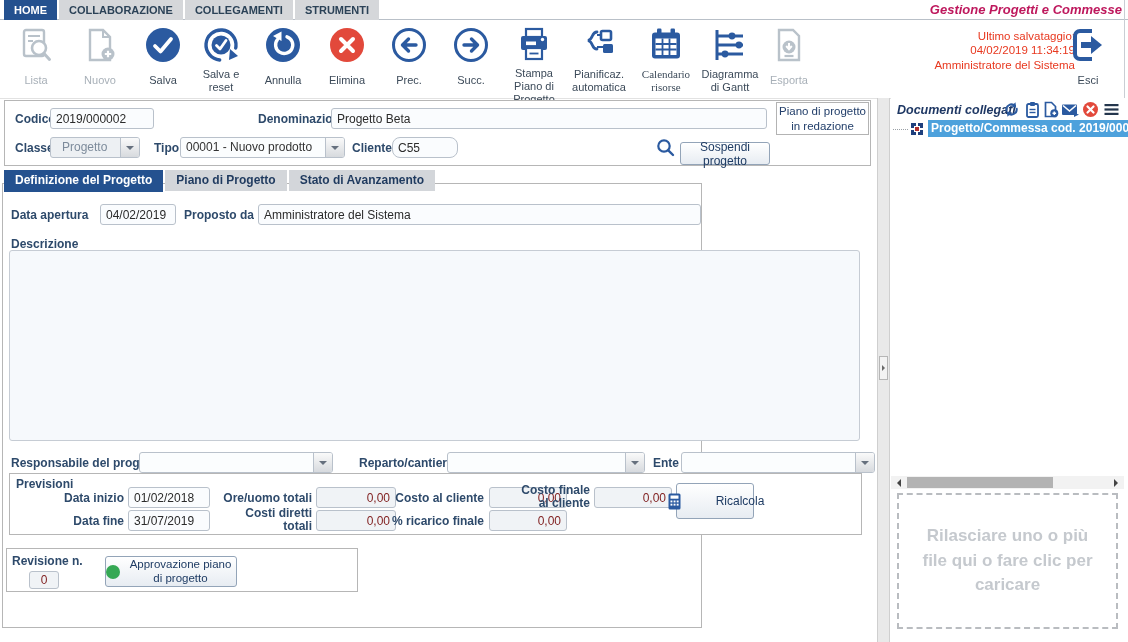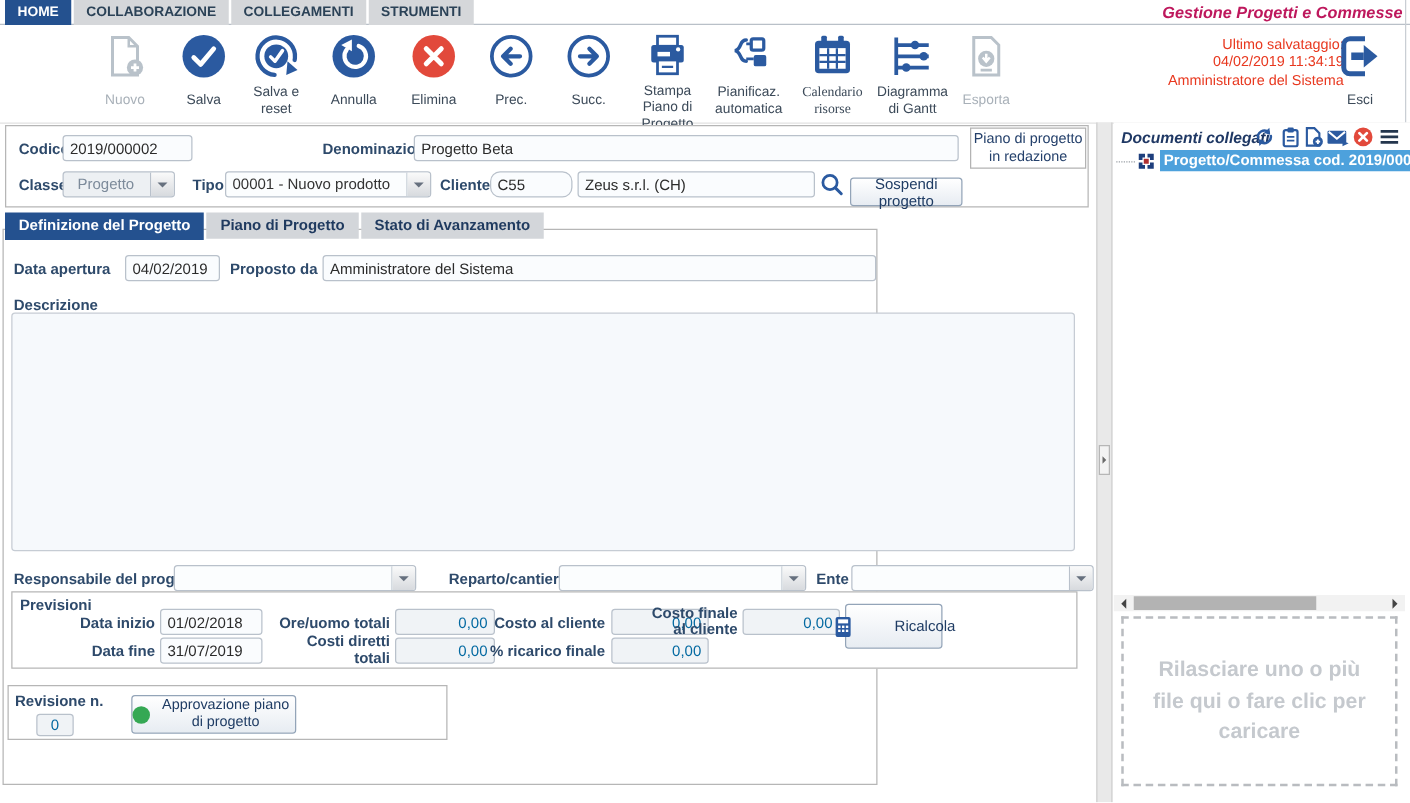--- a/index.html
+++ b/index.html
@@ -18,21 +18,21 @@
   .tlabel{min-height:28px;display:flex;align-items:center;justify-content:center;text-align:center;font-size:11px;line-height:1.2;color:#3c4a59;}
   .tbtn.disabled .tlabel{color:#a8b0b8;}
   #autosave{position:absolute;left:925px;top:8px;width:150px;text-align:right;font-size:11.5px;line-height:1.25;color:#e8381f;font-weight:400;}
   
   .lbl{position:absolute;font-size:12px;font-weight:600;color:#2e4a6b;white-space:nowrap;line-height:14px;}
   .lbl.wrap{white-space:normal;line-height:13px;}
   .lbl.r{text-align:right;}
   .inp{position:absolute;box-sizing:border-box;height:21px;border:1px solid #b9c1cb;border-radius:3px;background:#fafcfe;font-family:inherit;font-size:12px;color:#2b2b2b;padding:1px 5px;outline:none;}
   .inp.num{text-align:right;}
   .inp.center{text-align:center;}
-  .inp.dim{background:#f0f3f6;color:#0369a1;}
+  .inp.dim{background:#f0f3f6;color:#7f1d1d;}
   .dd{position:absolute;box-sizing:border-box;height:21px;border:1px solid #b9c1cb;border-radius:3px;background:#fbfdfe;}
   .ddtxt{display:block;font-size:12px;color:#333;padding:2px 22px 0 5px;overflow:hidden;white-space:nowrap;}
   .ddarrow{position:absolute;top:0;right:0;width:18px;height:19px;background:linear-gradient(#fafafa,#d7dade);border-left:1px solid #b9c1cb;border-radius:0 2px 2px 0;cursor:pointer;}
   .ddarrow::after{content:"";position:absolute;left:5px;top:8px;border:4px solid transparent;border-top-color:#66707e;}
   .dd.dis{background:#edf0f3;}
   .dd.dis .ddtxt{color:#7d8b9b;padding-left:11px;}
   .btn{position:absolute;box-sizing:border-box;display:flex;align-items:center;justify-content:center;border:1px solid #93a4b8;border-radius:3px;background:linear-gradient(#ffffff,#e7ecf2);color:#1f3c64;font-size:12px;cursor:pointer;text-align:center;}
   .box{position:absolute;border:1px solid #b6b6b6;background:#fff;box-sizing:border-box;}
   
   #header-box{left:4px;top:100px;width:867px;height:66px;}
@@ -76,20 +76,32 @@
   <div id="ribbon">
     <div class="rtab active">HOME</div>
     <div class="rtab">COLLABORAZIONE</div>
     <div class="rtab">COLLEGAMENTI</div>
     <div class="rtab">STRUMENTI</div>
   </div>
   <div id="win-title">Gestione Progetti e Commesse</div>
 
   <div id="toolbar">
 
+    <div class="tbtn disabled" style="left:8px;width:56px;">
+      <span class="ticon">
+        <svg width="36" height="38" viewBox="0 0 36 38">
+          <rect x="6" y="4" width="20" height="26" rx="2" fill="none" stroke="#b9c2ca" stroke-width="2.4"></rect>
+          <line x1="10" y1="10" x2="22" y2="10" stroke="#b9c2ca" stroke-width="2"></line>
+          <line x1="10" y1="15" x2="15" y2="15" stroke="#b9c2ca" stroke-width="2"></line>
+          <circle cx="21" cy="22" r="7" fill="#fff" stroke="#b9c2ca" stroke-width="2.6"></circle>
+          <line x1="26" y1="27.5" x2="31.5" y2="33.5" stroke="#b9c2ca" stroke-width="3" stroke-linecap="round"></line>
+        </svg>
+      </span>
+      <span class="tlabel">Lista</span>
+    </div>
 
     <div class="tbtn disabled" style="left:72px;width:56px;">
       <span class="ticon">
         <svg width="36" height="38" viewBox="0 0 36 38">
           <path d="M8 4 h13 l7 7 v23 h-20 z" fill="none" stroke="#b9c2ca" stroke-width="2.4"></path>
           <path d="M21 4 v7 h7" fill="none" stroke="#b9c2ca" stroke-width="2"></path>
           <circle cx="26" cy="28" r="6.5" fill="#b9c2ca"></circle>
           <path d="M26 24.8 v6.4 M22.8 28 h6.4" stroke="#fff" stroke-width="2.2"></path>
         </svg>
       </span>
@@ -255,21 +267,20 @@
       <span class="ddtxt">Progetto</span>
       <span class="ddarrow"></span>
     </div>
     <span class="lbl" style="left:149px;top:40px;">Tipo</span>
     <div class="dd" style="left:175px;top:36px;width:165px;">
       <span class="ddtxt">00001 - Nuovo prodotto</span>
       <span class="ddarrow"></span>
     </div>
     <span class="lbl" style="left:347px;top:40px;">Cliente</span>
     <input class="inp" style="left: 387px; top: 36px; width: 66px; border-radius: 8px;" readonly="" value="C55">
-    <input class="inp" style="left: 457px; top: 36px; width: 190px;" readonly="" value="Zeus s.r.l. (CH)">
     <span style="position:absolute;left:651px;top:37px;width:19px;height:19px;cursor:pointer;">
       <svg width="19" height="19" viewBox="0 0 19 19">
         <circle cx="8" cy="8" r="5.7" fill="none" stroke="#2b5aa0" stroke-width="2.2"></circle>
         <line x1="12.3" y1="12.3" x2="17" y2="17" stroke="#2b5aa0" stroke-width="2.4" stroke-linecap="round"></line>
       </svg>
     </span>
     <div class="btn" style="left:675px;top:41px;width:90px;height:23px;">Sospendi progetto</div>
 
     <div id="piano-status">Piano di progetto in redazione</div>
   </div>

